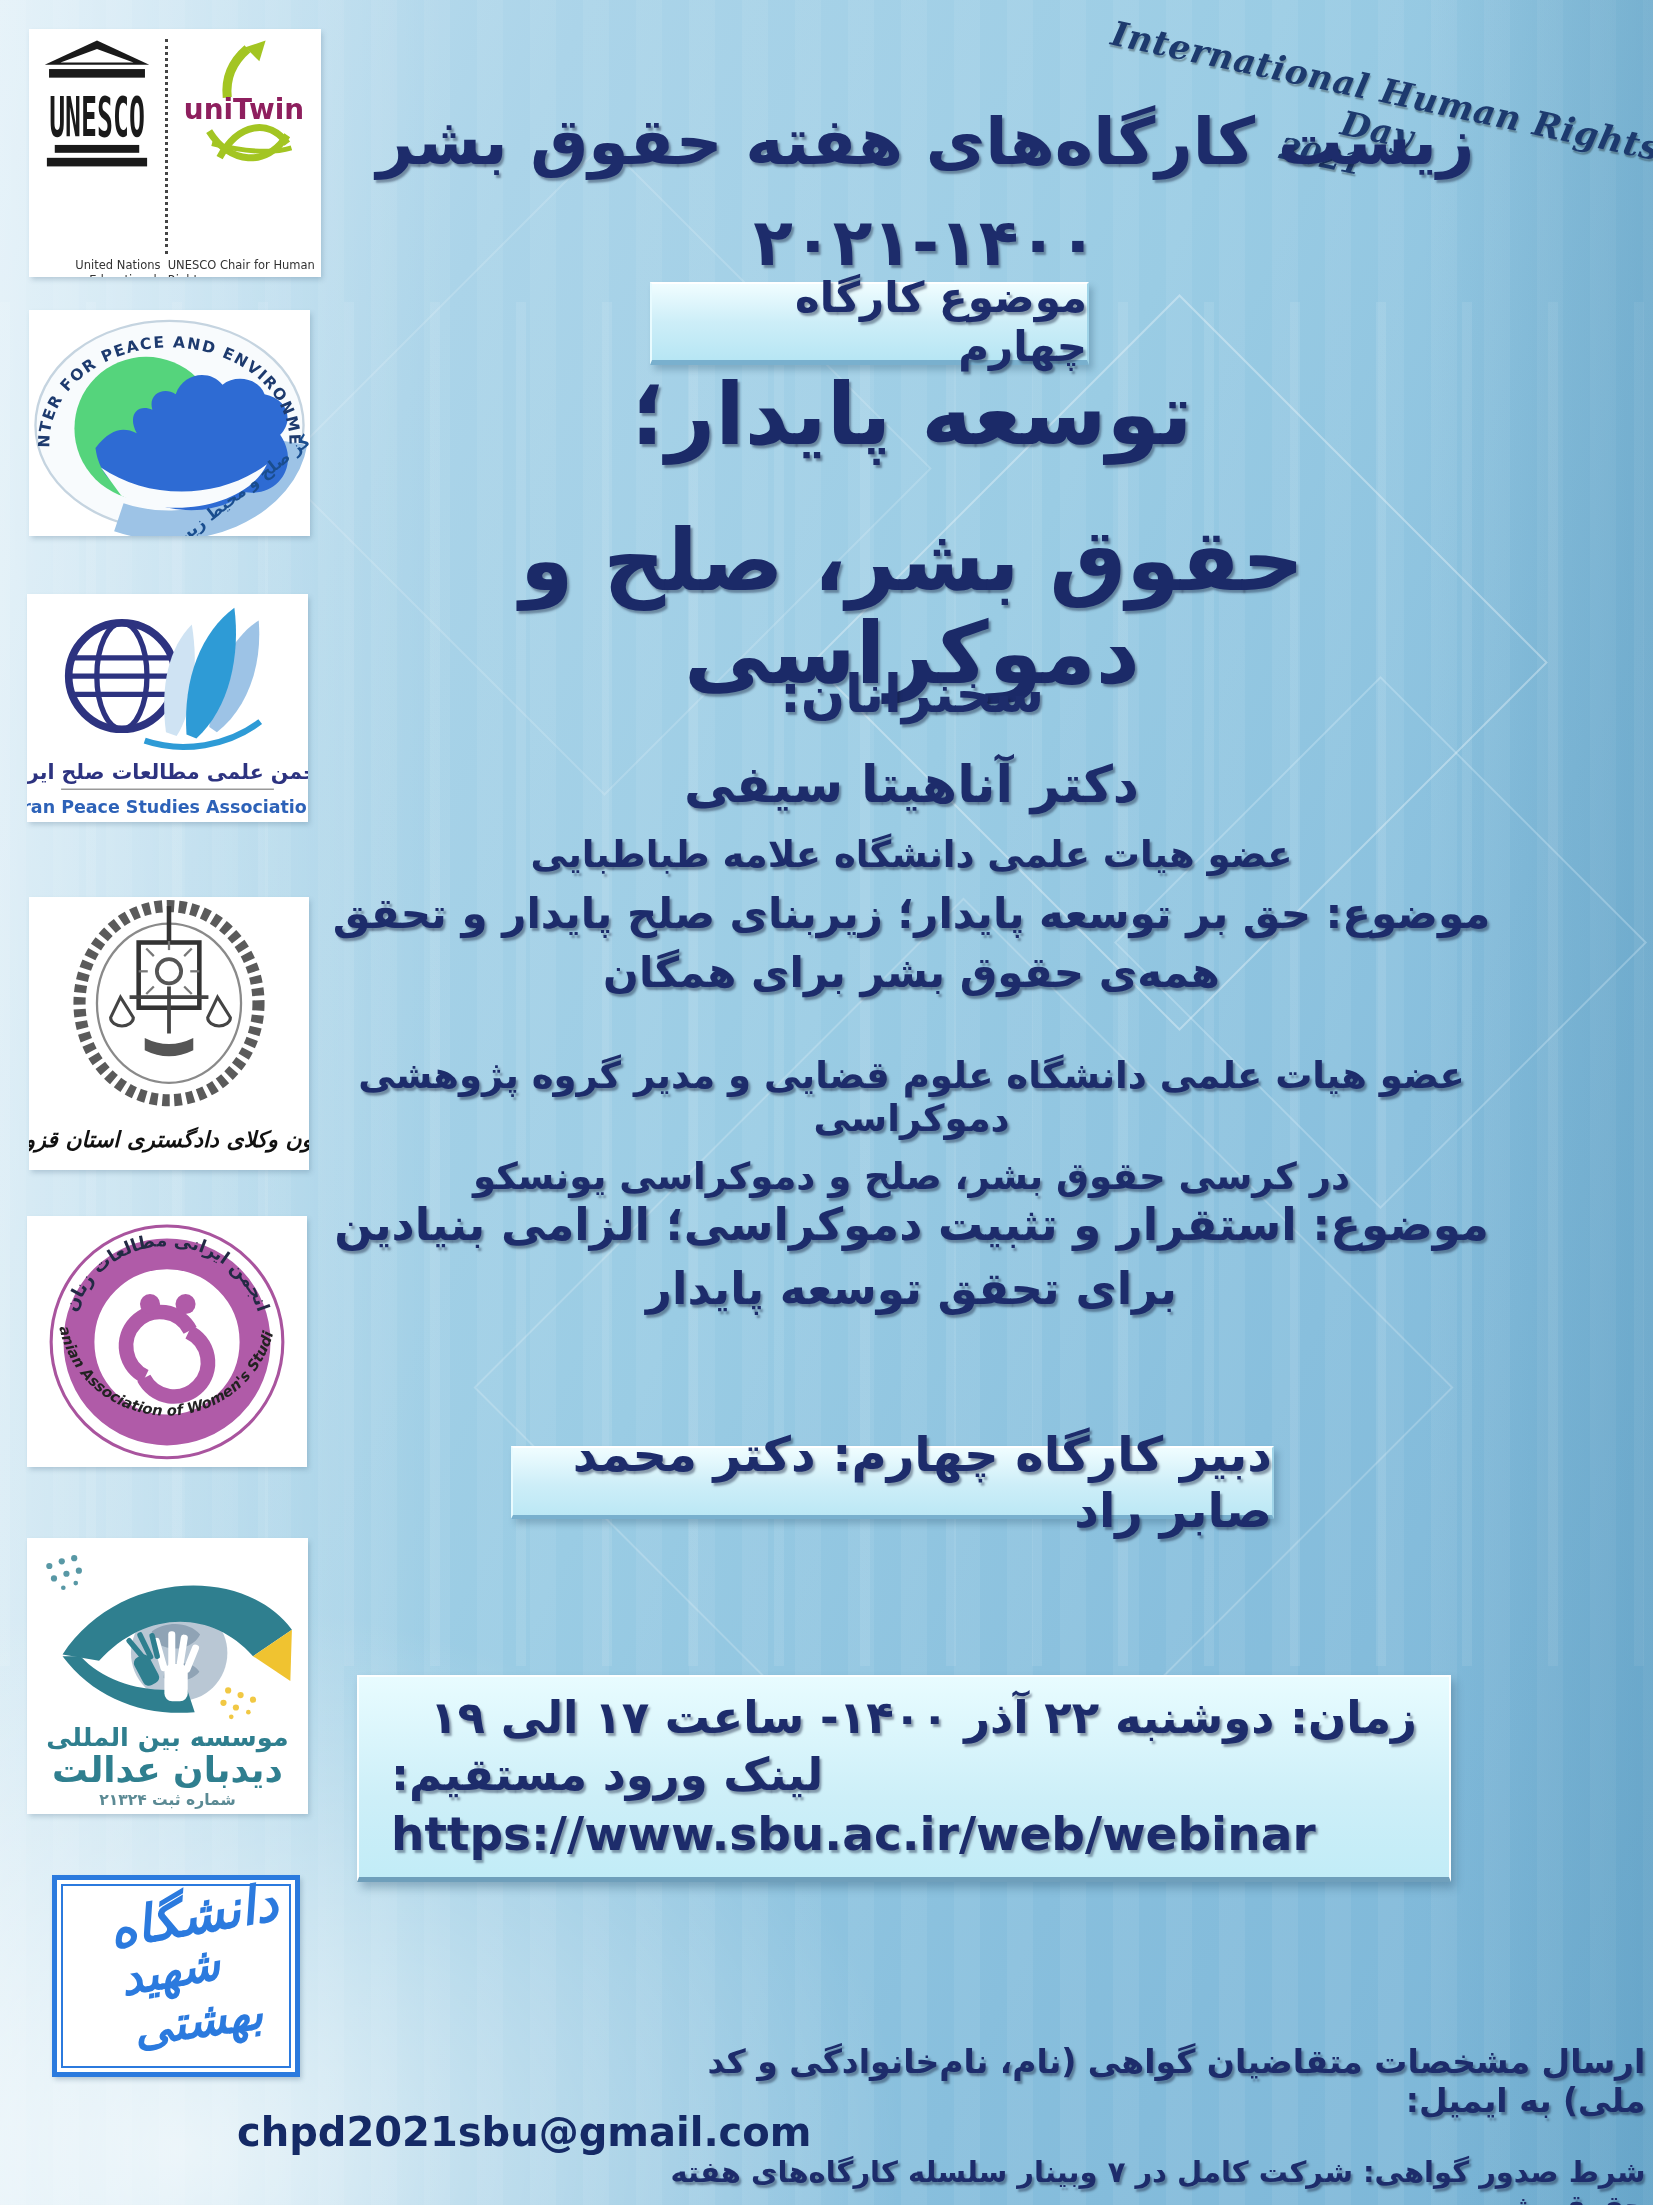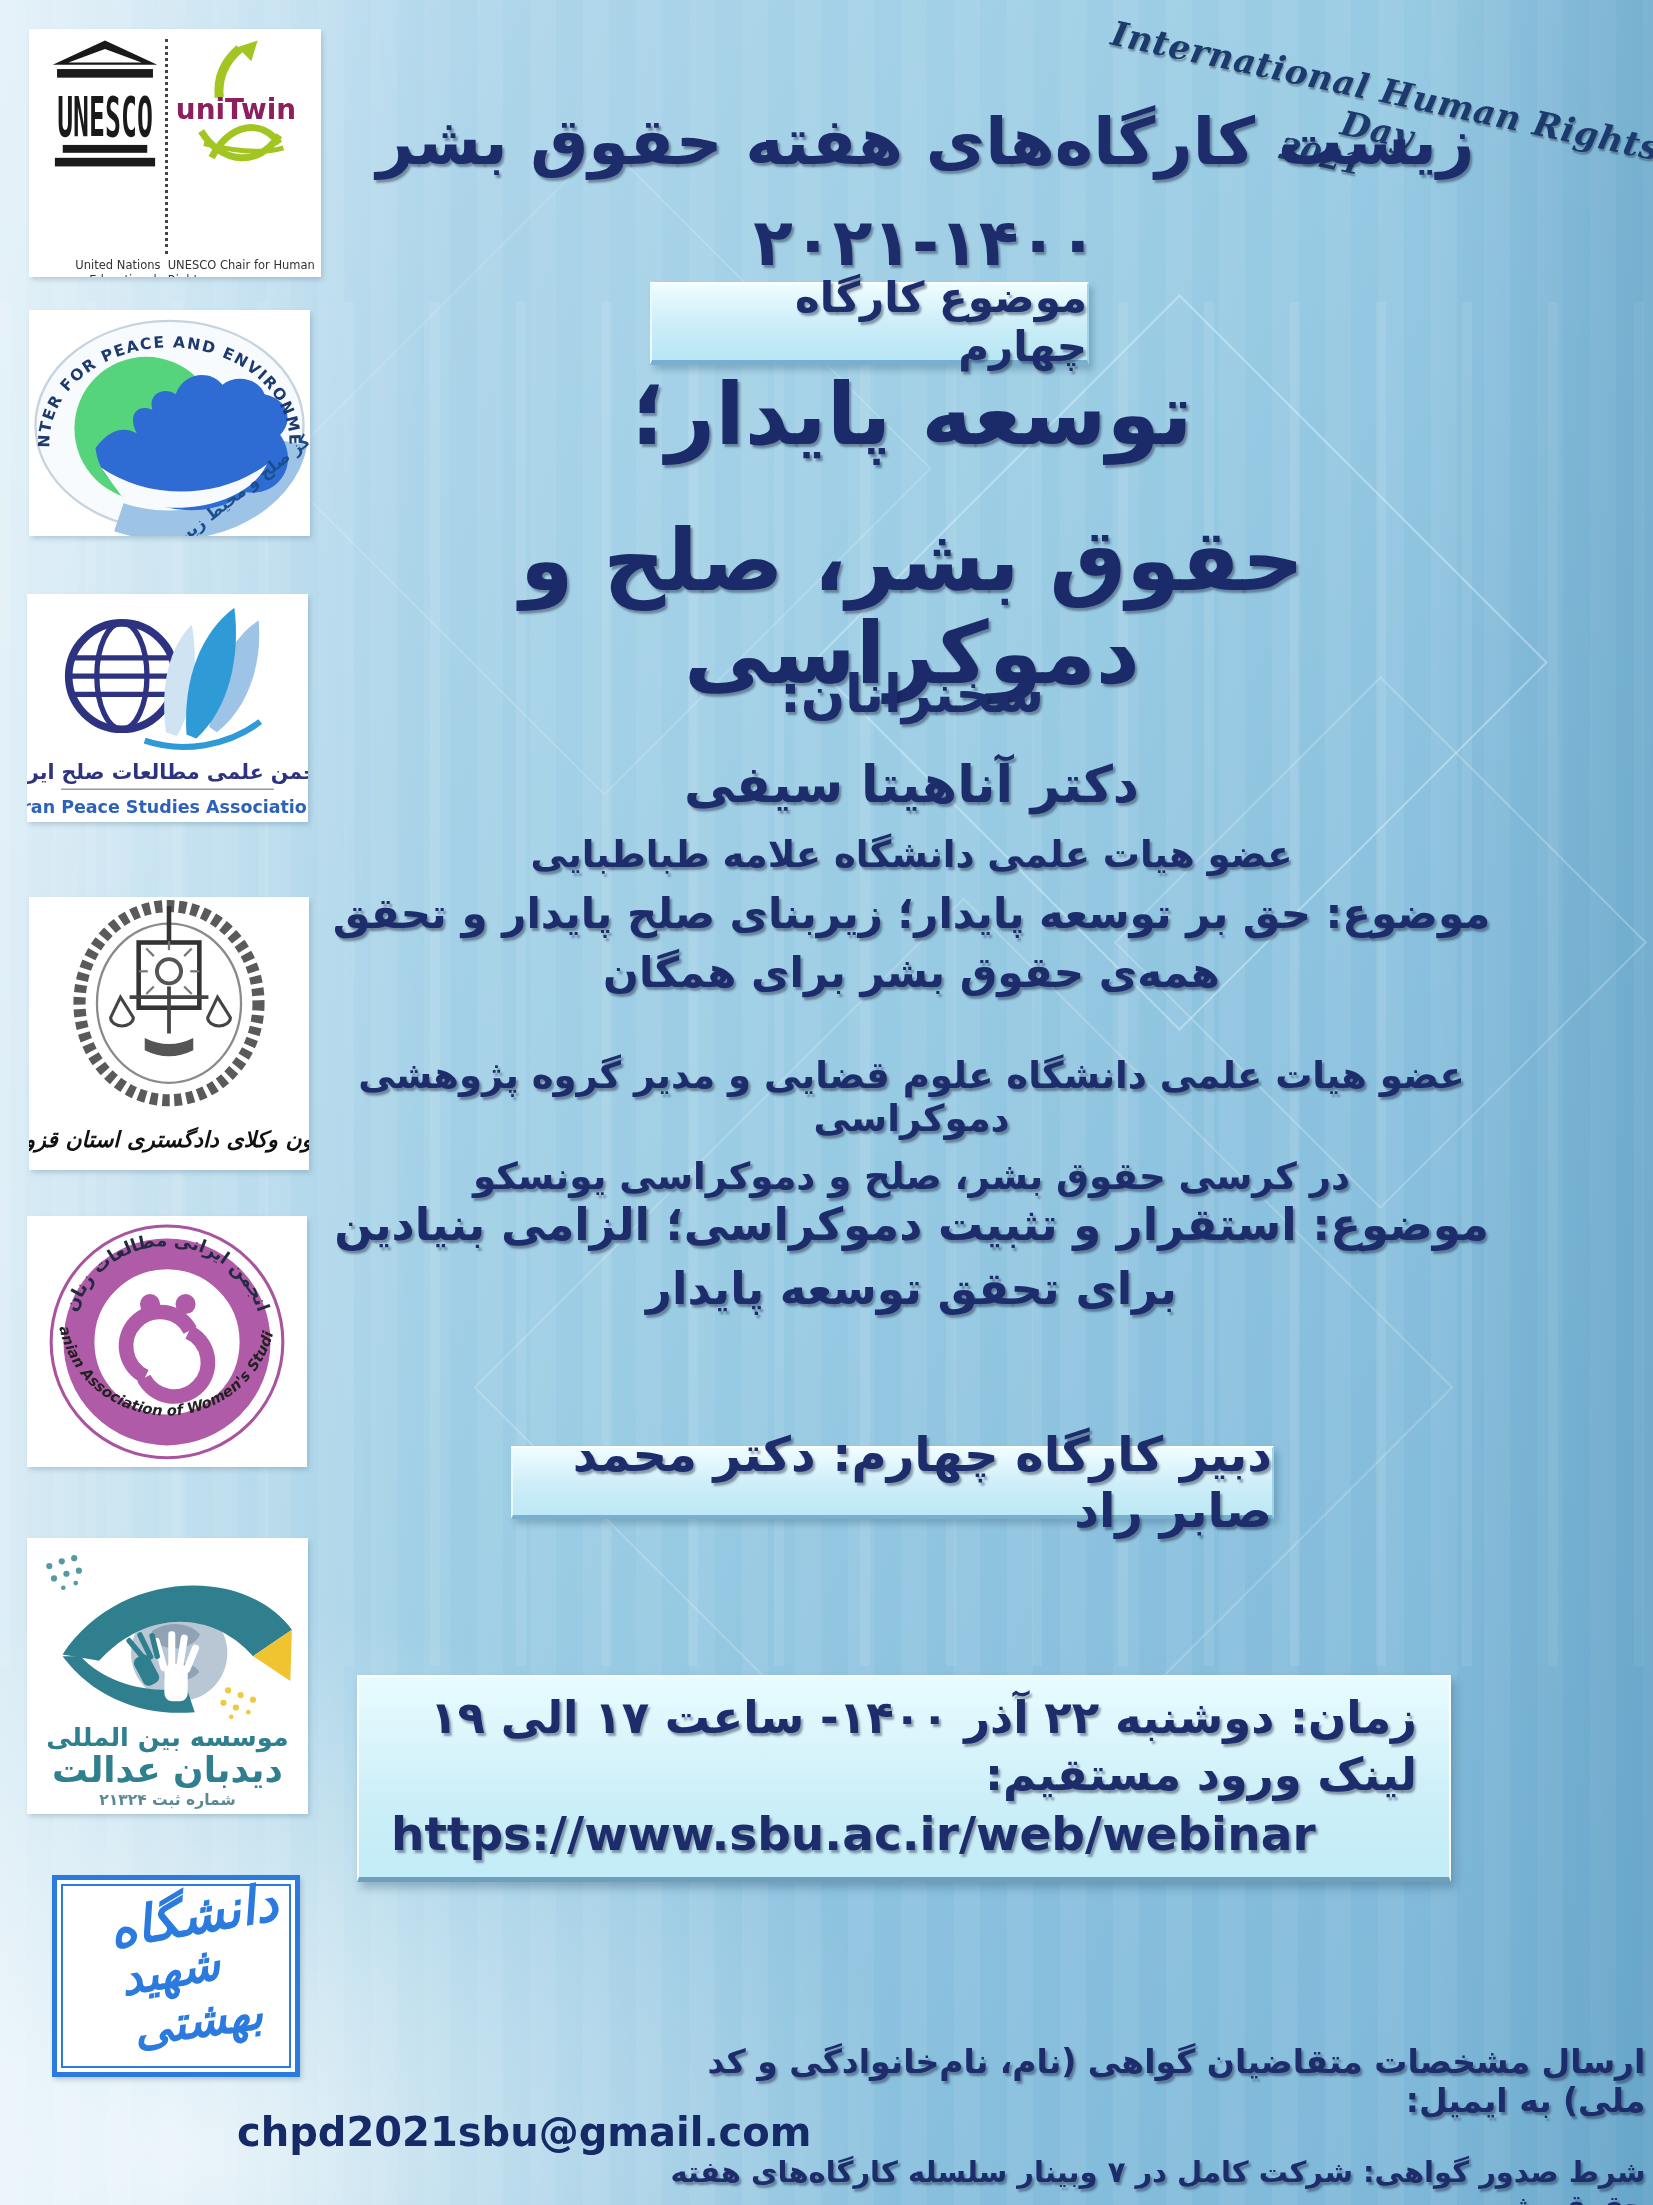--- a/index.html
+++ b/index.html
@@ -71,39 +71,39 @@
     border-bottom:4.3px solid #79b0ce;box-shadow:3.6px 5px 6.5px rgba(35,75,105,.28);
     display:flex;align-items:center;justify-content:center;direction:rtl;
     font-size:48px;font-weight:bold;}
 
   .schedule-box{position:absolute;left:357px;top:1675px;width:1094px;height:207px;
     background:linear-gradient(180deg,#e8fcff 0%,#cdeff8 60%,#c2ecf7 100%);
     border:2.9px solid #fdffff;border-bottom:5.7px solid #6f9fbb;
     box-shadow:4.3px 5.7px 8.6px rgba(35,75,105,.32);
     box-sizing:border-box;padding:11.5px 32px;font-weight:bold;}
   .schedule-box .time{direction:rtl;text-align:right;font-size:45px;line-height:1.28;}
-  .schedule-box .link-label{direction:rtl;text-align:right;font-size:45px;line-height:1.3;}
+  .schedule-box .link-label{direction:rtl;text-align:left;font-size:45px;line-height:1.3;}
   .schedule-box .url{direction:ltr;text-align:left;font-size:47px;line-height:1.25;}
 
   .cert-note{position:absolute;right:8.6px;top:2042px;width:1005px;text-align:right;direction:rtl;
     font-size:33px;font-weight:bold;}
   .cert-cond{position:absolute;right:8.6px;top:2155px;width:1005px;text-align:right;direction:rtl;
     font-size:29px;font-weight:bold;}
   .email{position:absolute;left:237px;top:2070px;direction:ltr;font-size:40px;font-weight:bold;color:#152a66;margin-top:39px;}
 
   
   .card{position:absolute;background:#ffffff;box-shadow:2.2px 2.9px 5px rgba(55,90,120,.25);overflow:hidden;}
   #card-unesco{left:29px;top:29px;width:292px;height:248px;}
   #card-peace-env{left:29px;top:310px;width:281px;height:226px;}
   #card-peace-studies{left:27px;top:594px;width:281px;height:228px;}
   #card-bar{left:29px;top:897px;width:280px;height:273px;}
   #card-women{left:27px;top:1216px;width:280px;height:251px;}
   #card-justice{left:27px;top:1538px;width:281px;height:276px;}
 
-  .unesco-top{display:flex;justify-content:center;align-items:flex-start;gap:3px;padding-top:10px;}
+  .unesco-top{display:flex;justify-content:center;align-items:flex-start;gap:11px;padding-top:10px;}
   .dotted-div{border-left:3.6px dotted #444;height:215px;margin:0 2.9px;}
   .unesco-texts{display:flex;gap:7.2px;padding:4.3px 5.7px 0 5.7px;font-size:11.5px;color:#333;line-height:1.25;}
   .unesco-texts .left{width:46%;text-align:right;}
   .unesco-texts .right{width:54%;text-align:left;}
 
   .sbu{position:absolute;left:52px;top:1875px;width:238px;height:192px;background:#fff;
     border:5px solid #2b7ade;box-shadow:2.2px 2.9px 5px rgba(55,90,120,.3);}
   .sbu-inner{position:absolute;inset:3.6px;border:2.2px solid #2b7ade;}
   .sbu-line{position:absolute;color:#2b7ade;font-weight:bold;font-style:italic;direction:rtl;}
   .sbu-w1{right:17px;top:5.7px;font-size:52px;transform:rotate(-10deg);}

